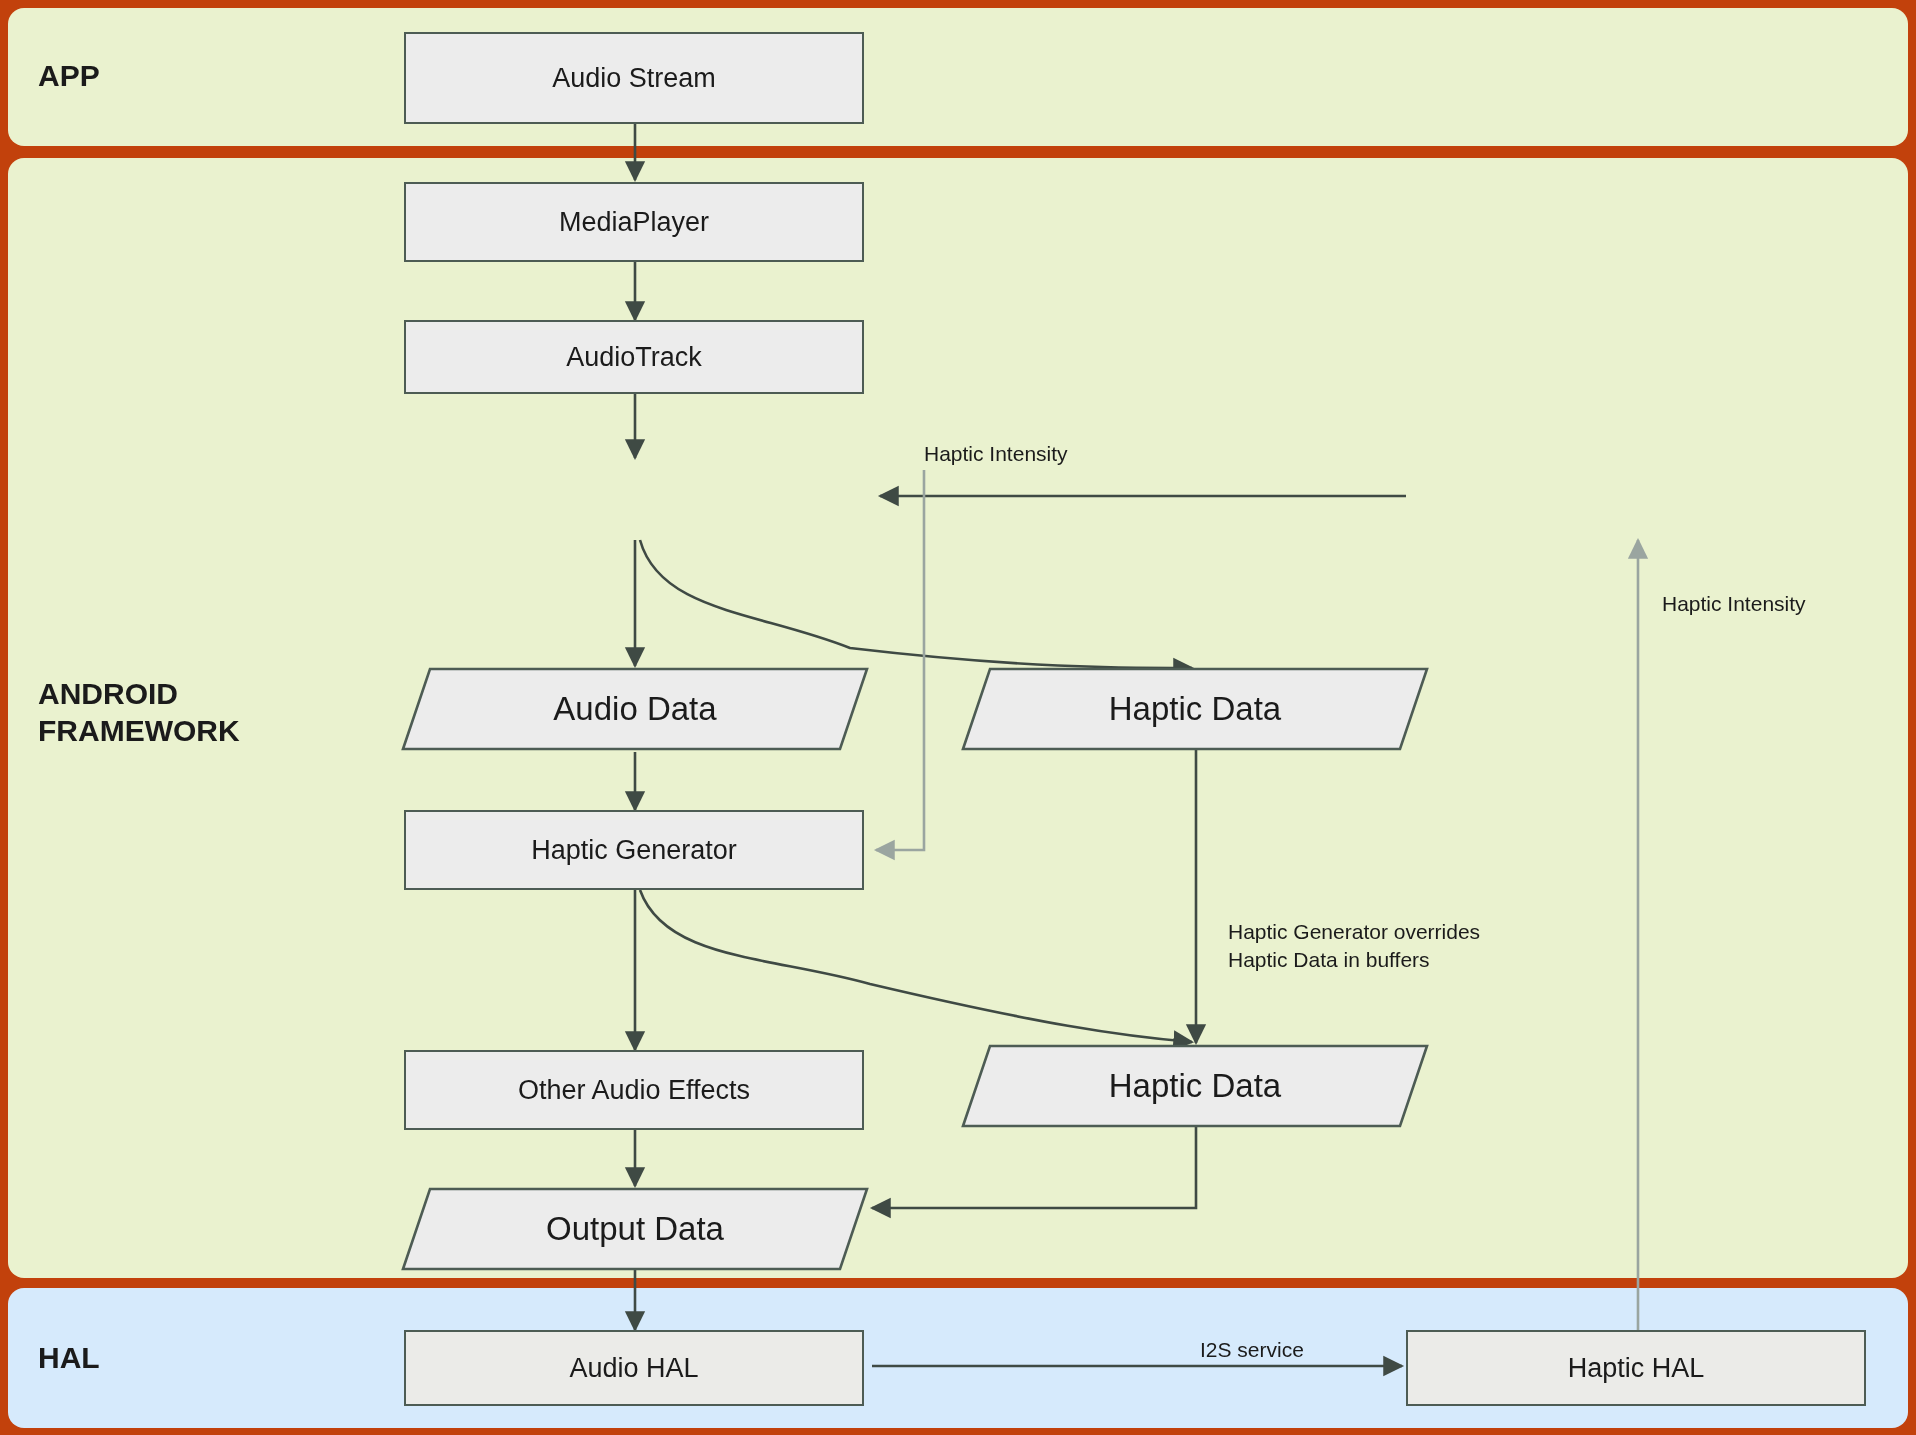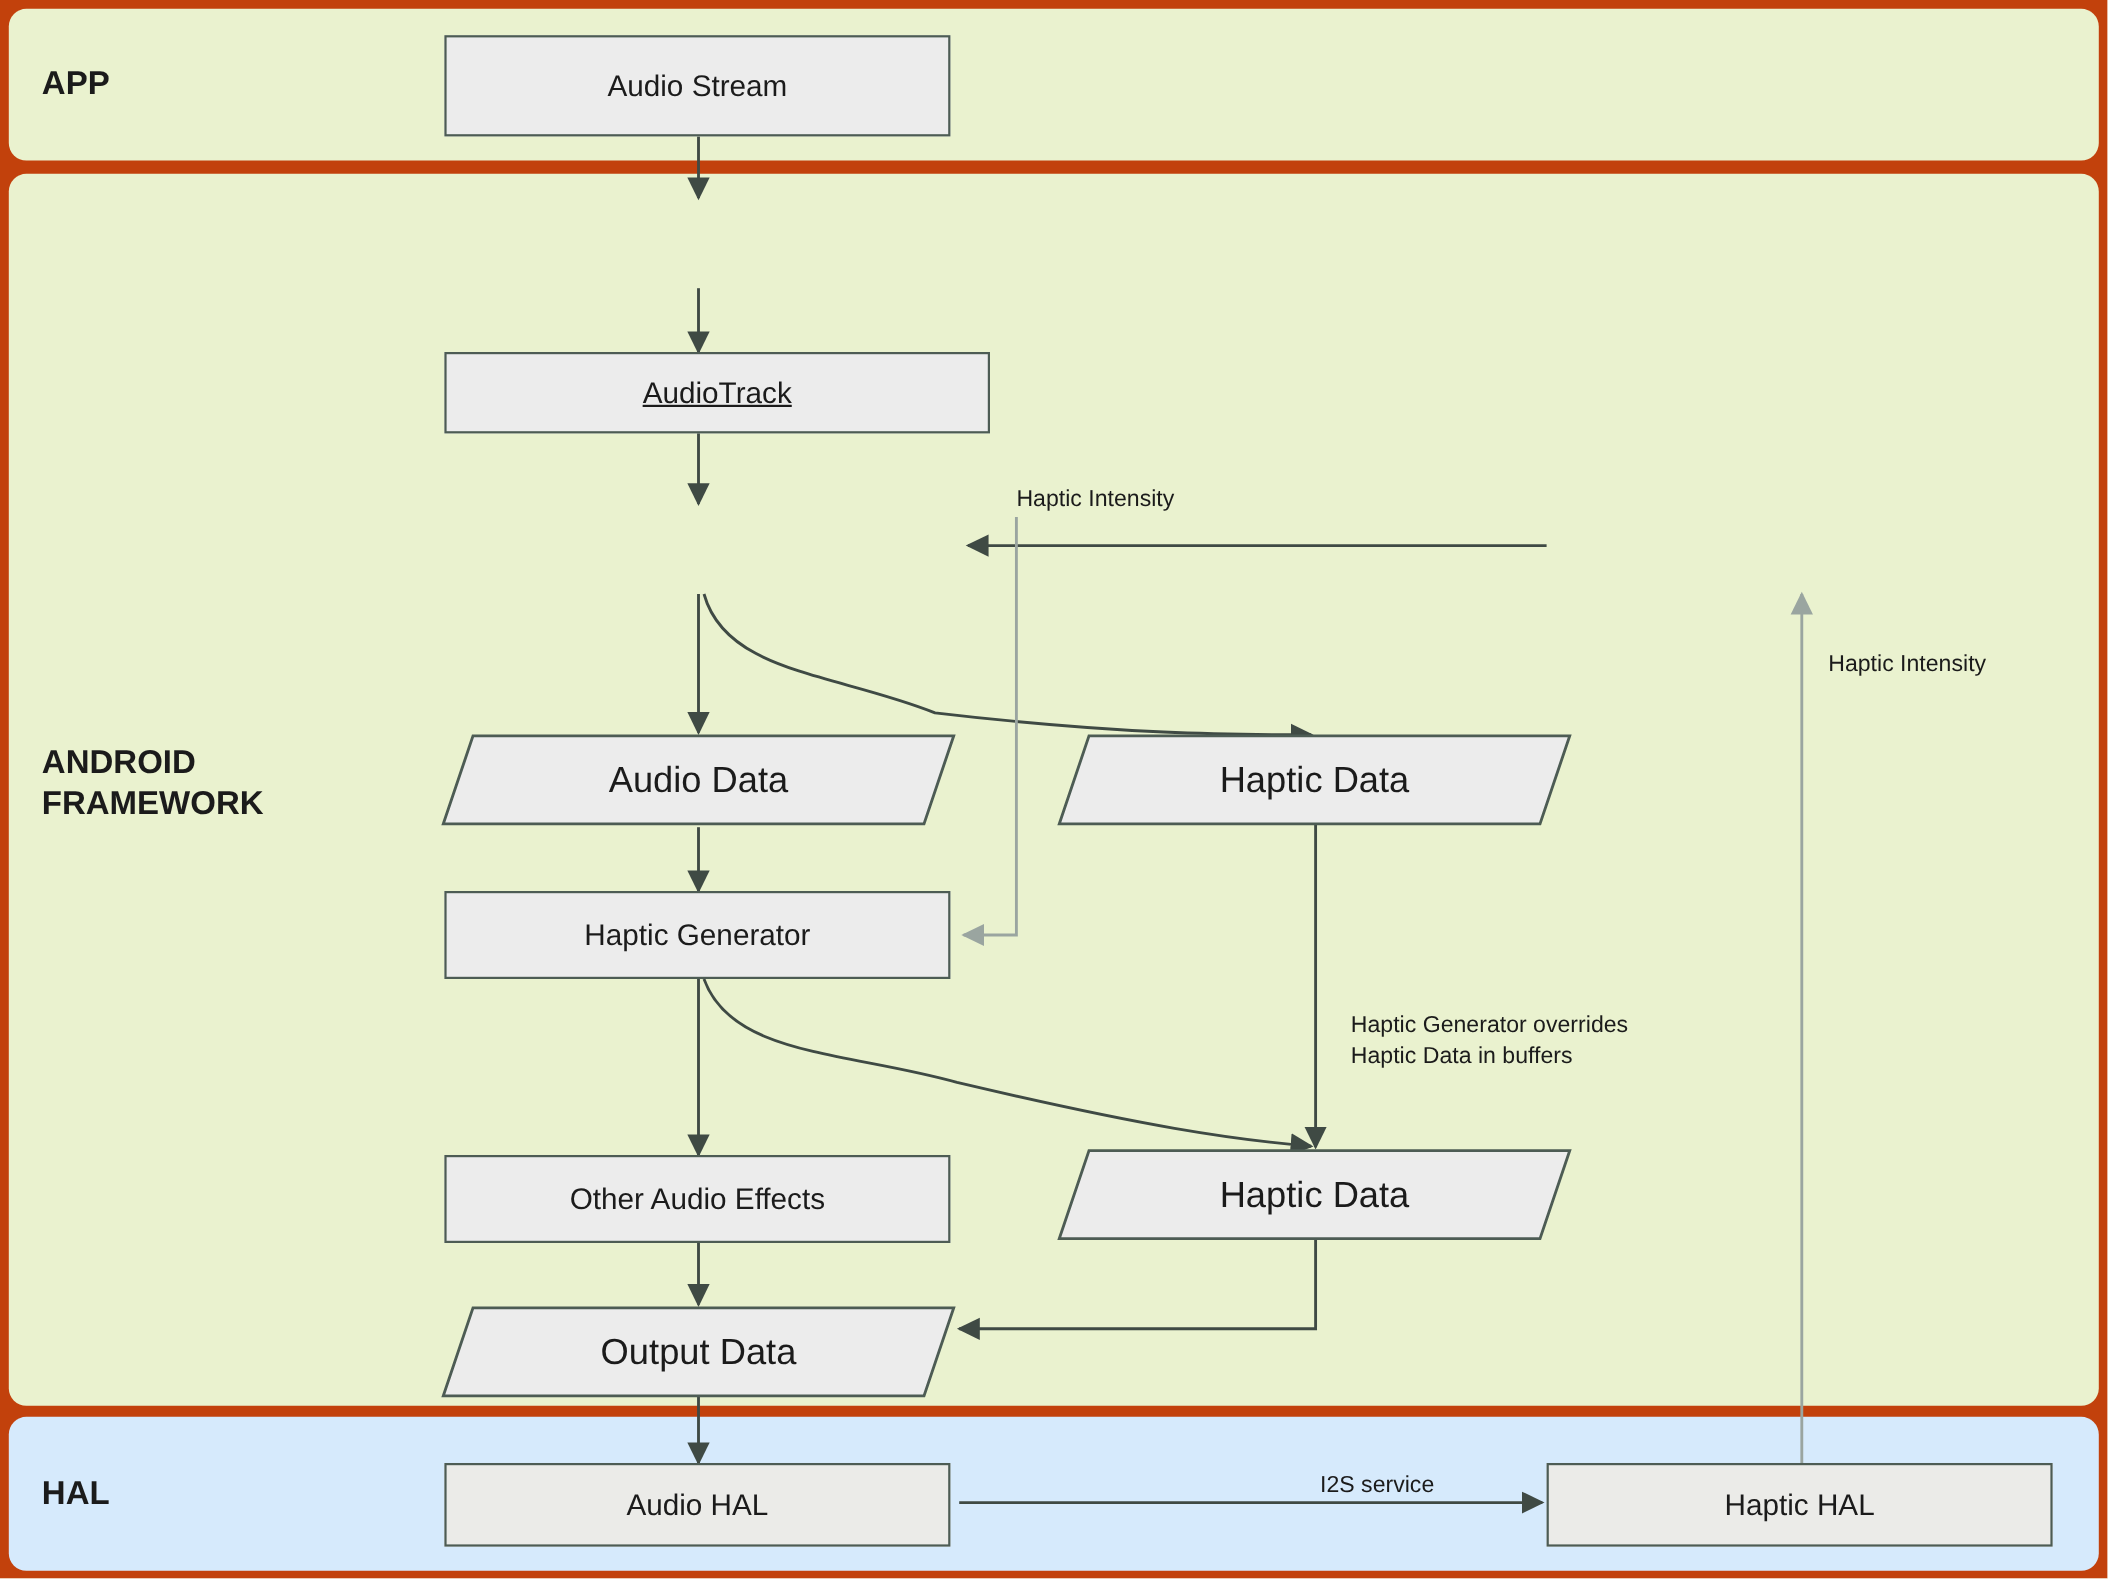--- a/index.html
+++ b/index.html
@@ -137,22 +137,25 @@
       <path d="M924,470 L924,850 L876,850" marker-end="url(#arrLight)"></path>
 
       <path d="M1638,1330 L1638,540" marker-end="url(#arrLight)"></path>
     </g>
   </svg>
 
   <div class="node" style="left:404px; top:32px; width:460px; height:92px;">
     <span>Audio Stream</span>
   </div>
 
-
-  <div class="node" style="left:404px; top:320px; width:496px; height:74px;text-decoration:underline;">
+  <div class="node" style="left:404px; top:182px; width:460px; height:80px;">
+    <span>MediaPlayer</span>
+  </div>
+
+  <div class="node" style="left:404px; top:320px; width:460px; height:74px;">
     <span>AudioTrack</span>
   </div>
 
 
 
   <div class="node" style="left:404px; top:810px; width:460px; height:80px;">
     <span>Haptic Generator</span>
   </div>
 
   <div class="node" style="left:404px; top:1050px; width:460px; height:80px;">

